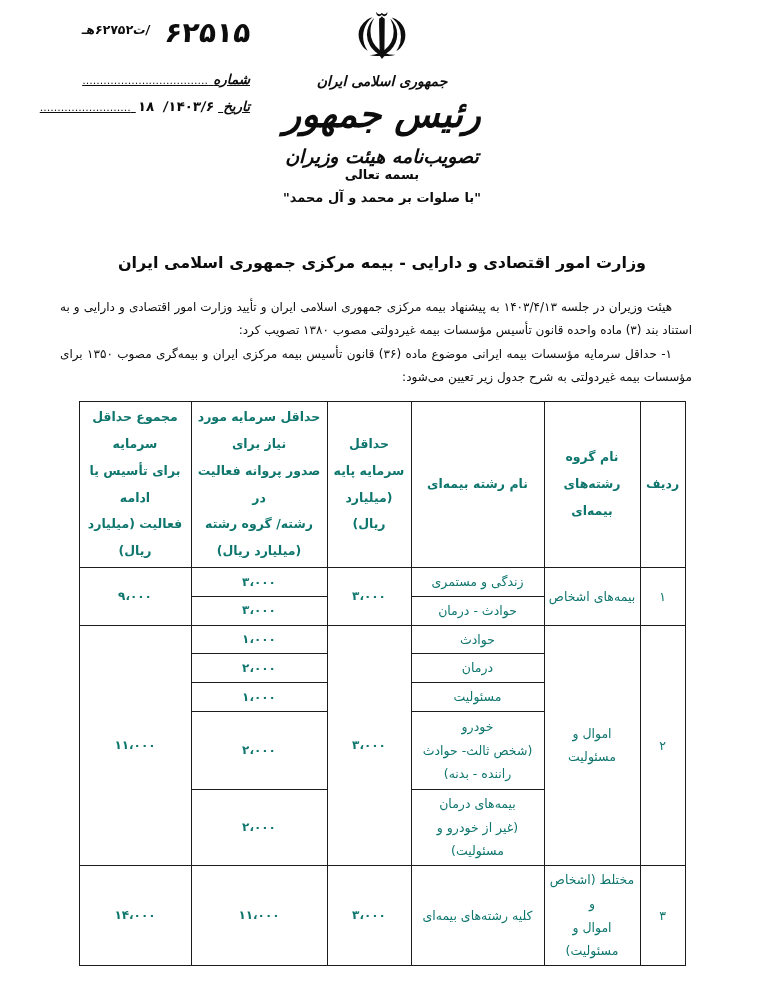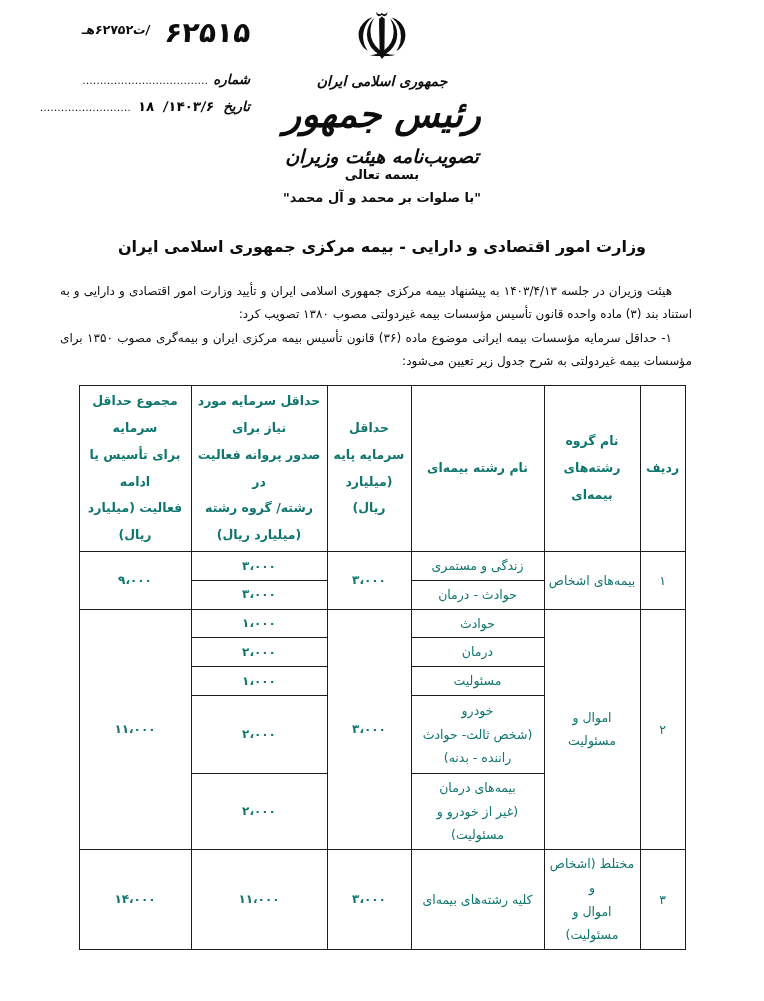--- a/index.html
+++ b/index.html
@@ -27,21 +27,21 @@
     transform:skewX(-6deg);
     line-height:1.2;
   }
   .decree-suffix {
     font-size:12.5px; font-weight:bold;
     margin-top:6px; margin-right:14px;
     transform:skewX(-4deg);
     white-space:nowrap;
   }
   .ref-lines { margin-top:16px; }
-  .ref-line { position:relative; line-height:25px; white-space:nowrap; }
+  .ref-line { position:relative; line-height:25px; white-space:nowrap;text-decoration:underline; }
   .ref-label { font-size:13.5px; font-weight:bold; font-style:italic; }
   .ref-dots { font-size:11px; letter-spacing:0.5px; color:#1a1a1a; }
   .ref-date-value {
     font-size:13.5px; font-weight:bold;
     transform:skewX(-6deg); display:inline-block;
     margin:0 4px -2px 2px;
     word-spacing:4px;
   }
 
   
@@ -51,21 +51,21 @@
   .president-title { font-size:37px; font-weight:bold; font-style:italic; margin-top:2px; line-height:1.3; }
   .decree-type { font-size:19px; font-weight:bold; font-style:italic; margin-top:6px; }
 
   
   .bismillah { text-align:center; font-size:13px; font-weight:bold; }
   .salutation { text-align:center; font-size:13px; font-weight:bold; margin-top:8px; }
 
   
   .addressee {
     text-align:center; font-size:16px; font-weight:bold;
-    margin-top:32px;
+    margin-top:48px;
   }
 
   
   .body-text {
     margin:24px 72px 0 60px;
     font-size:12px; line-height:1.93;
     text-align:justify;
   }
   .body-text p { text-indent:20px; margin:0; }
 

